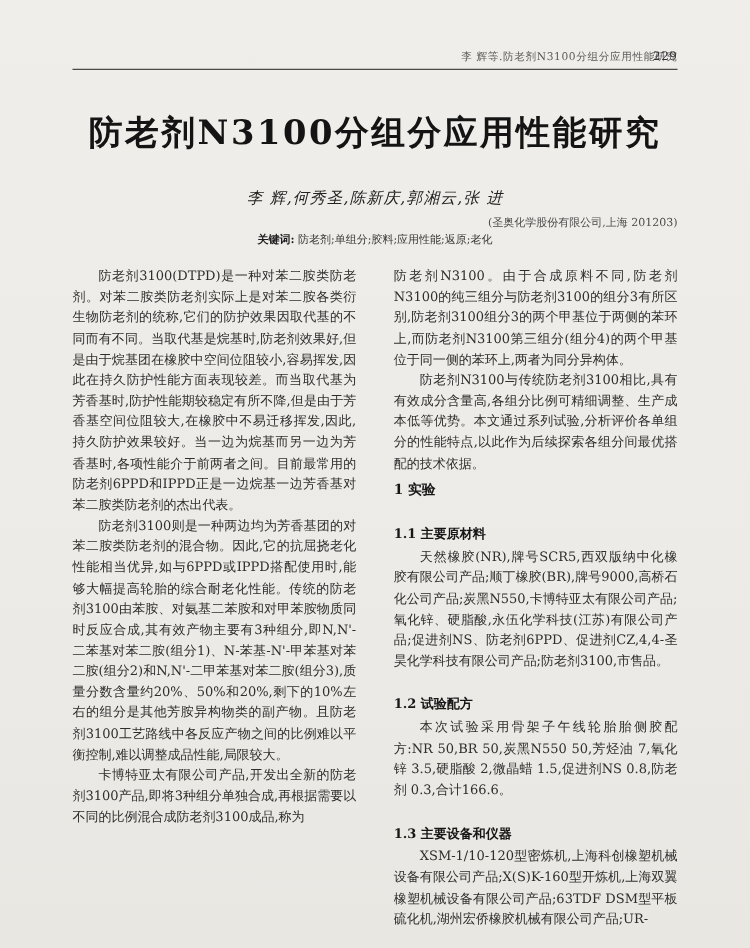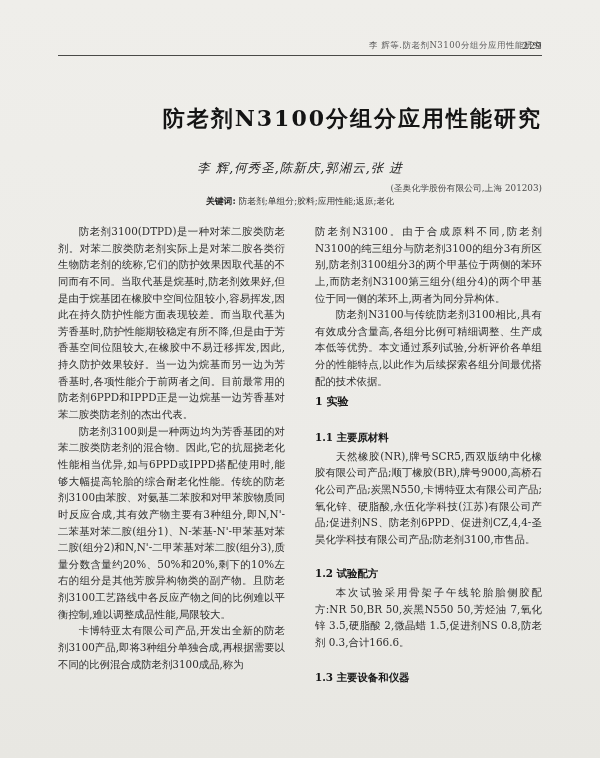--- a/index.html
+++ b/index.html
@@ -28,26 +28,26 @@
   .page-number {
     position:absolute; right:0; top:0;
     font-size:9.5px; color:#333;
   }
   .header-rule {
     border:none;
     border-top:1.4px solid #4a4a48;
     margin-top:3px;
   }
   h1.paper-title {
-    text-align:right;
-    font-size:22px;
+    text-align:center;
+    font-size:27px;
     font-weight:bold;
     color:#141414;
     letter-spacing:2px;
-    margin-top:48px;
+    margin-top:32px;
   }
   .authors {
     text-align:center;
     font-size:12.5px;
     color:#222;
     margin-top:26px;
     letter-spacing:1px;
     font-style:italic;
   }
   .affiliation {
@@ -134,16 +134,17 @@
 
       <h2>1  实验</h2>
 
       <h3>1.1  主要原材料</h3>
       <p>天然橡胶(NR),牌号SCR5,西双版纳中化橡胶有限公司产品;顺丁橡胶(BR),牌号9000,高桥石化公司产品;炭黑N550,卡博特亚太有限公司产品;氧化锌、硬脂酸,永伍化学科技(江苏)有限公司产品;促进剂NS、防老剂6PPD、促进剂CZ,4,4-圣昊化学科技有限公司产品;防老剂3100,市售品。</p>
 
       <h3>1.2  试验配方</h3>
       <p>本次试验采用骨架子午线轮胎胎侧胶配方:NR  50,BR  50,炭黑N550  50,芳烃油  7,氧化锌  3.5,硬脂酸  2,微晶蜡  1.5,促进剂NS  0.8,防老剂  0.3,合计166.6。</p>
 
       <h3>1.3  主要设备和仪器</h3>
+      <p>XSM-1/10-120型密炼机,上海科创橡塑机械设备有限公司产品;X(S)K-160型开炼机,上海双翼橡塑机械设备有限公司产品;63TDF DSM型平板硫化机,湖州宏侨橡胶机械有限公司产品;UR-</p>
     </div>
 
   </div>
 </div>
 
 </body></html>

